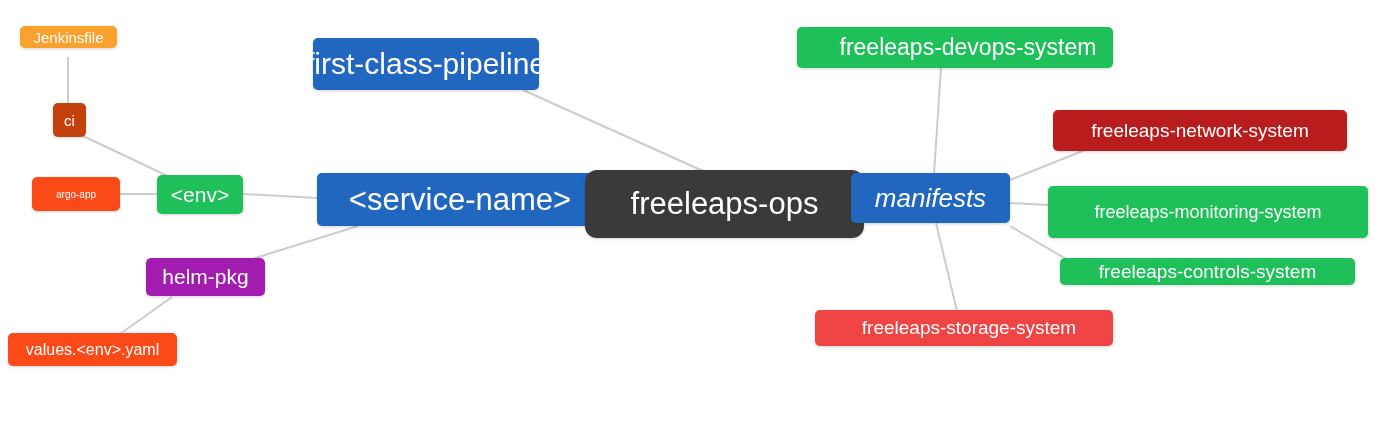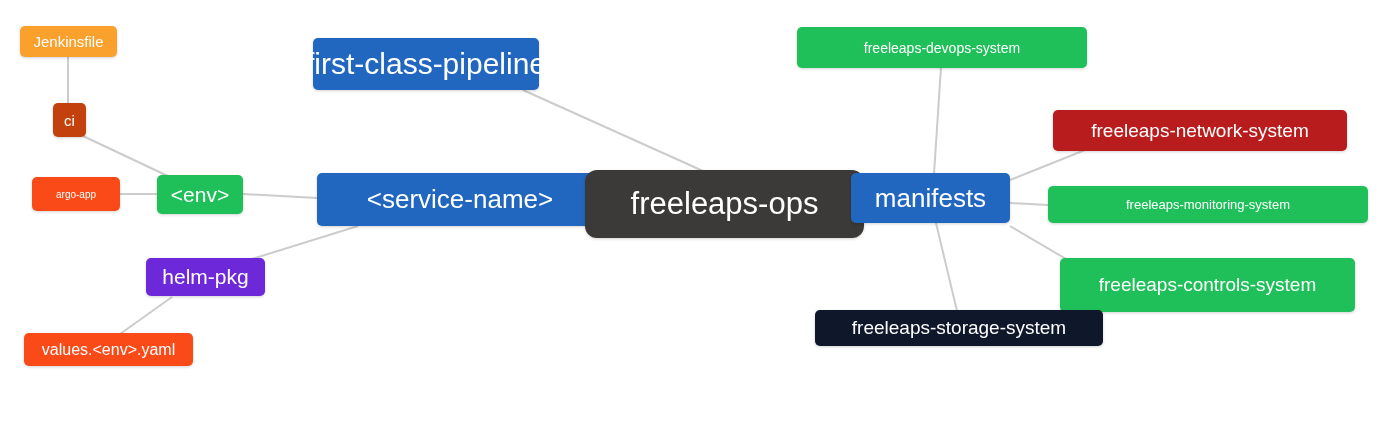--- a/index.html
+++ b/index.html
@@ -16,34 +16,34 @@
     position:absolute;
     display:flex;align-items:center;justify-content:center;
     color:#ffffff;
     border-radius:5px;
     box-shadow:0 1px 3px rgba(0,0,0,.18);
     white-space:nowrap;
     cursor:pointer;
     user-select:none;
   }
   
-  .n-jenkinsfile {left:20px;  top:26px;  width:97px;  height:31px; font-size:15px;}
+  .n-jenkinsfile {left:20px;  top:26px;  width:97px;  height:22px; font-size:15px;}
   .n-ci          {left:53px;  top:103px; width:33px;  height:34px; font-size:15px;}
   .n-argo        {left:32px;  top:177px; width:88px;  height:34px; font-size:10px;}
   .n-env         {left:157px; top:175px; width:86px;  height:39px; font-size:21px;}
   .n-helm        {left:146px; top:258px; width:119px; height:38px; font-size:21px;}
-  .n-values      {left:8px;   top:333px; width:169px; height:33px; font-size:16px;margin-left:16px;}
+  .n-values      {left:8px;   top:333px; width:169px; height:33px; font-size:16px;}
   .n-pipeline    {left:313px; top:38px;  width:226px; height:52px; font-size:30px;}
-  .n-service     {left:317px; top:173px; width:286px; height:53px; font-size:26px;}
+  .n-service     {left:317px; top:173px; width:286px; height:53px; font-size:31px;}
   .n-ops         {left:585px; top:170px; width:279px; height:68px; font-size:31px; border-radius:12px;}
-  .n-manifests   {left:851px; top:173px; width:159px; height:50px; font-size:26px;}
-  .n-devops      {left:797px; top:27px;  width:290px; height:41px; font-size:14px;}
+  .n-manifests   {left:851px; top:173px; width:159px; height:50px; font-size:26px;font-style:italic;}
+  .n-devops      {left:797px; top:27px;  width:290px; height:41px; font-size:23px;padding-left:26px;}
   .n-network     {left:1053px;top:110px; width:294px; height:41px; font-size:19px;}
-  .n-monitoring  {left:1048px;top:186px; width:320px; height:37px; font-size:13px;}
-  .n-controls    {left:1060px;top:258px; width:295px; height:54px; font-size:19px;}
+  .n-monitoring  {left:1048px;top:186px; width:320px; height:52px; font-size:18px;}
+  .n-controls    {left:1060px;top:258px; width:295px; height:27px; font-size:19px;}
   .n-storage     {left:815px; top:310px; width:288px; height:36px; font-size:19px;}
 </style>
 </head>
 <body>
 
 <div class="canvas">
 
   <svg class="edges" viewBox="0 0 1390 421" xmlns="http://www.w3.org/2000/svg">
     <line x1="68" y1="57" x2="68" y2="104"></line>
     <line x1="83" y1="136" x2="172" y2="178"></line>
@@ -62,35 +62,35 @@
   </svg>
 
   <div class="node n-jenkinsfile" style="background-color: rgb(249, 161, 44);">Jenkinsfile</div>
 
   <div class="node n-ci" style="background-color: #c2410c;">ci</div>
 
   <div class="node n-argo" style="background-color: rgb(250, 74, 24);">argo-app</div>
 
   <div class="node n-env" style="background-color: rgb(31, 192, 90);">&lt;env&gt;</div>
 
-  <div class="node n-helm" style="background-color: #6d28d9;">helm-pkg</div>
+  <div class="node n-helm" style="background-color: #a21caf;">helm-pkg</div>
 
   <div class="node n-values" style="background-color: rgb(250, 74, 24);">values.&lt;env&gt;.yaml</div>
 
   <div class="node n-pipeline" style="background-color: rgb(33, 103, 192);">first-class-pipeline</div>
 
   <div class="node n-service" style="background-color: rgb(33, 103, 192);">&lt;service-name&gt;</div>
 
   <div class="node n-ops" style="background-color: rgb(59, 58, 57);">freeleaps-ops</div>
 
   <div class="node n-manifests" style="background-color: rgb(33, 103, 192);">manifests</div>
 
   <div class="node n-devops" style="background-color: rgb(31, 192, 90);">freeleaps-devops-system</div>
 
   <div class="node n-network" style="background-color: #b91c1c;">freeleaps-network-system</div>
 
   <div class="node n-monitoring" style="background-color: rgb(31, 192, 90);">freeleaps-monitoring-system</div>
 
   <div class="node n-controls" style="background-color: rgb(31, 192, 90);">freeleaps-controls-system</div>
 
-  <div class="node n-storage" style="background-color: #0f172a;">freeleaps-storage-system</div>
+  <div class="node n-storage" style="background-color: #ef4444; padding-left: 10px;">freeleaps-storage-system</div>
 
 </div>
 
 </body></html>

